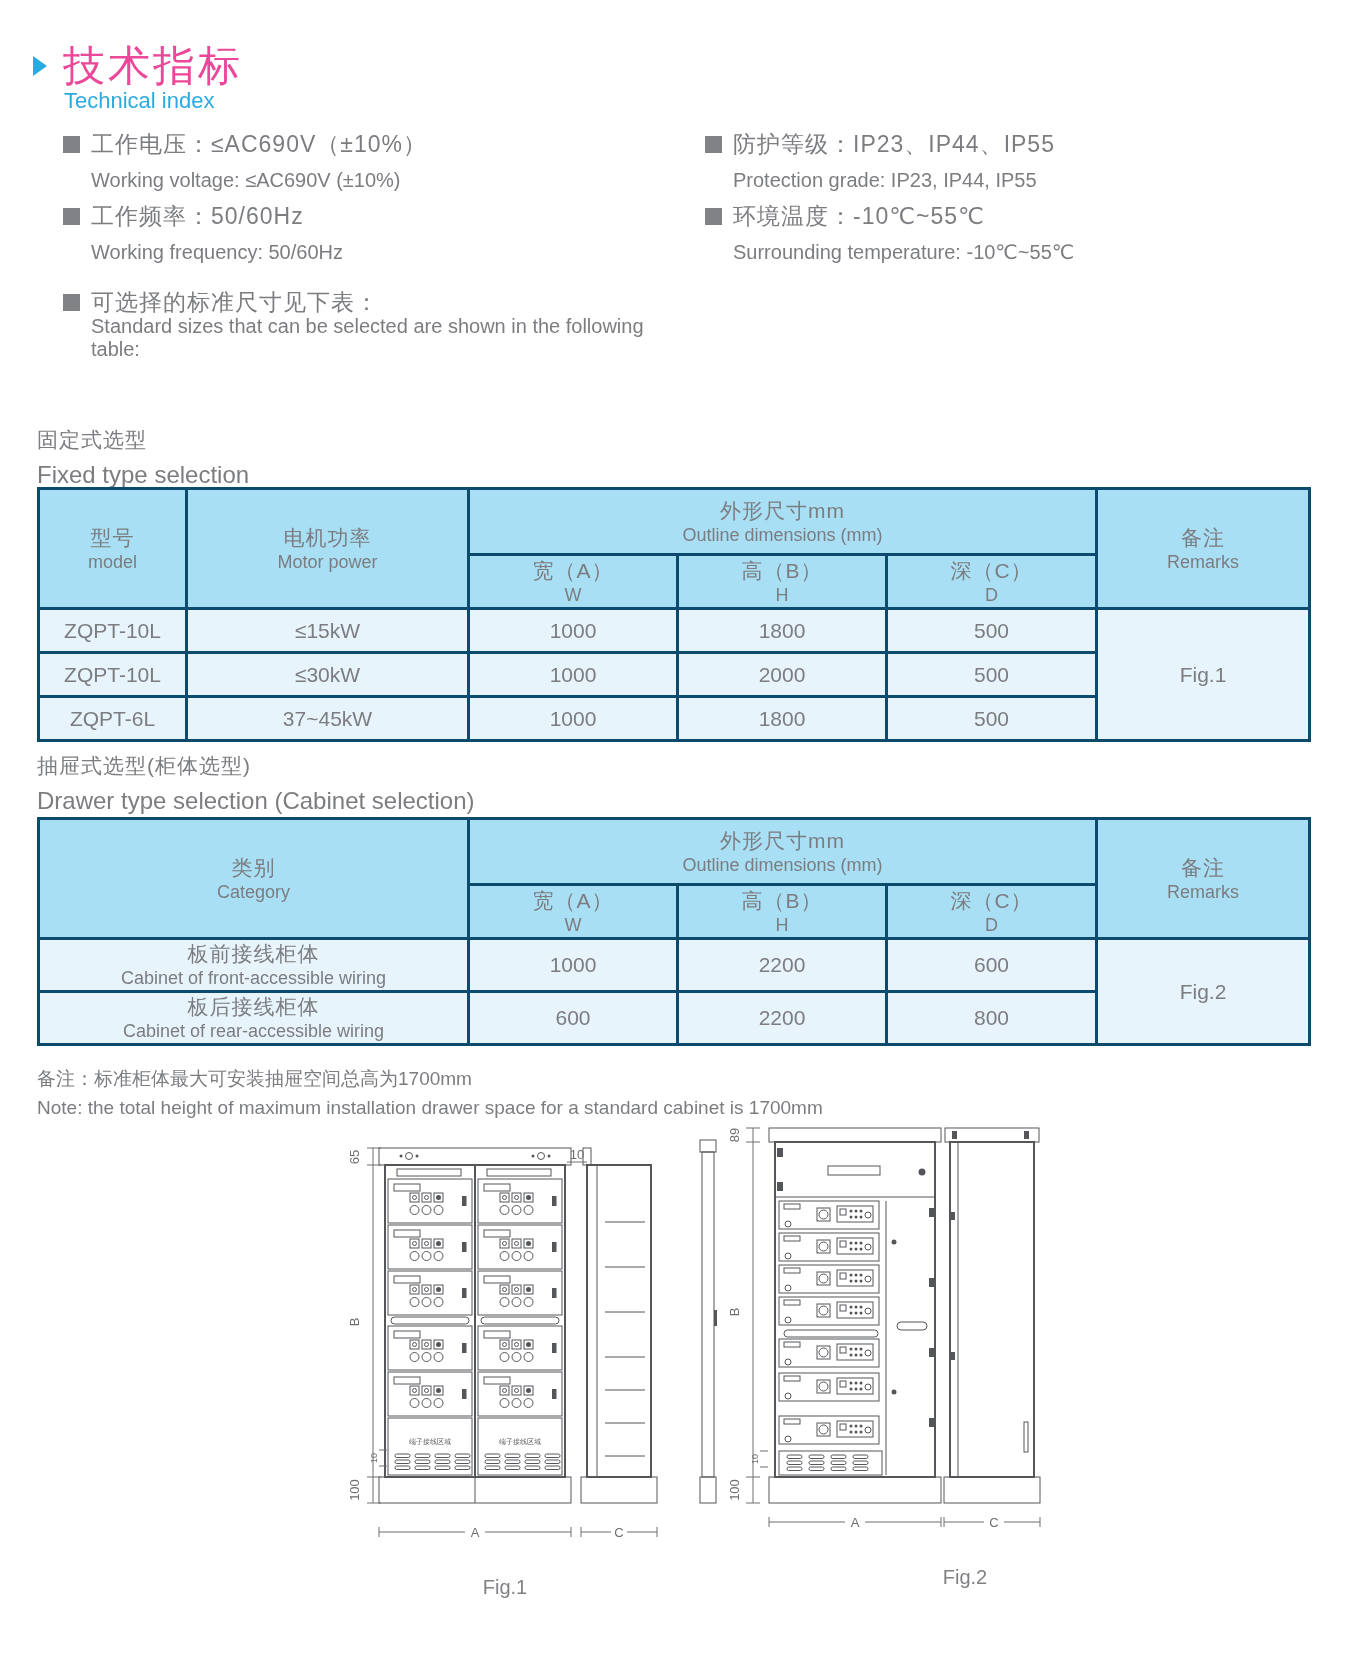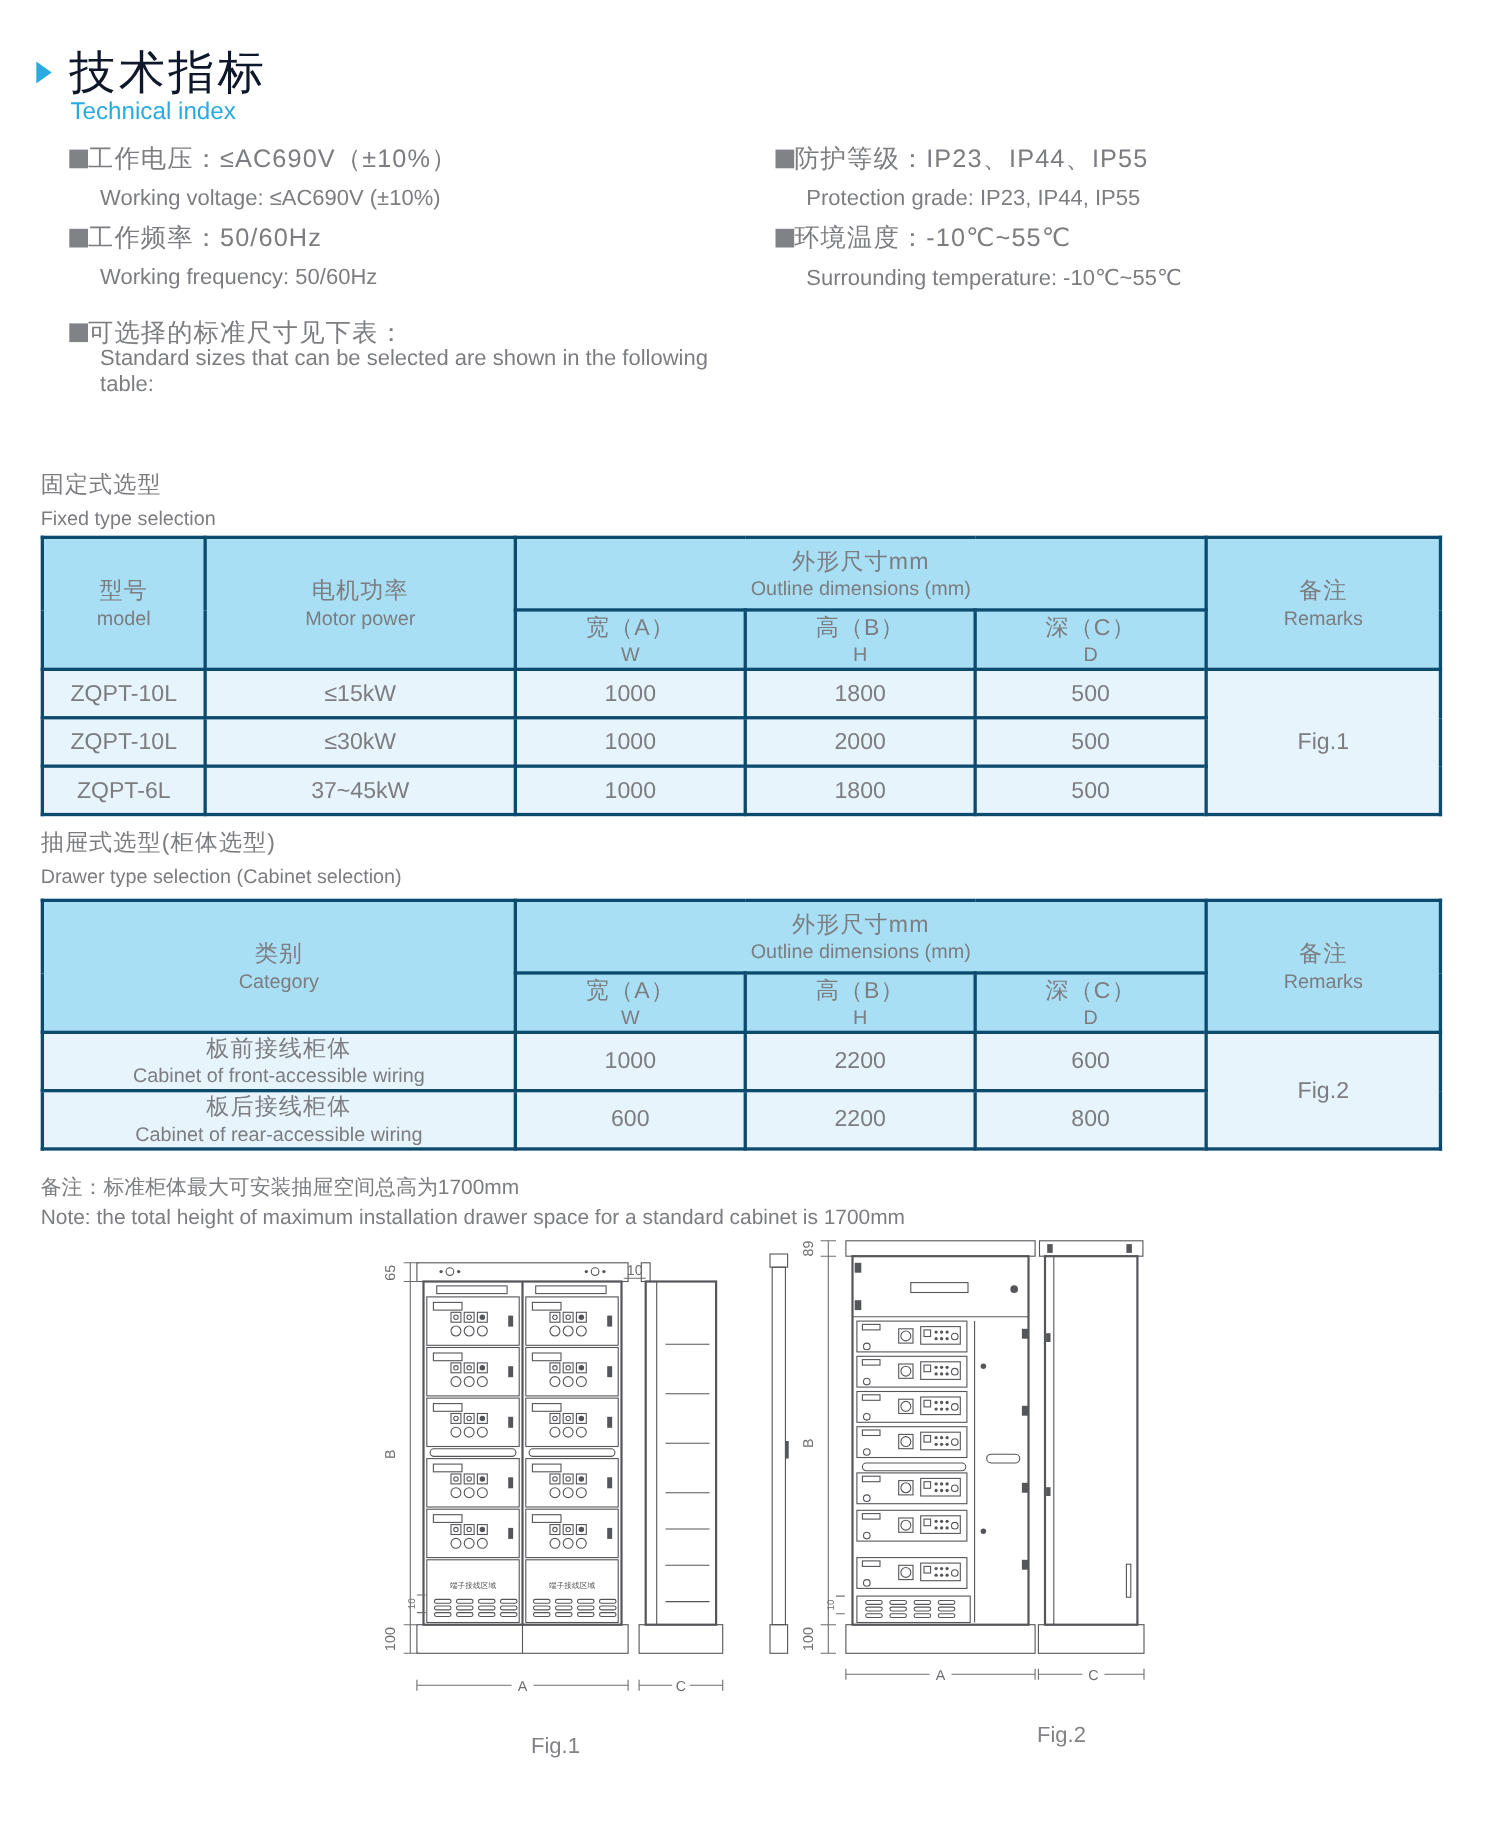--- a/index.html
+++ b/index.html
@@ -8,36 +8,36 @@
     width:1357px; height:1660px; position:relative;
     font-family:"Liberation Sans","DejaVu Sans",sans-serif;
     color:#7b7d80;
   }
   .abs { position:absolute; }
 
   
   .title-row { left:33px; top:38px; display:flex; align-items:center; gap:16px; }
   .tri { width:0; height:0; border-left:14px solid #29abe2;
          border-top:10px solid transparent; border-bottom:10px solid transparent; }
-  .page-title { font-size:42px; color:#0f172a; font-weight:normal; letter-spacing:3px; }
+  .page-title { font-size:42px; color:#ec4899; font-weight:normal; letter-spacing:3px; }
   .page-subtitle { left:64px; top:88px; font-size:22px; color:#29abe2; }
 
   
   .specs { left:63px; top:126px; width:1250px; }
   .spec-col { position:absolute; top:0; }
   .spec-col.left  { left:0;    width:620px; }
   .spec-col.right { left:642px; width:600px; }
   .spec-item.intro { margin-top:14px; }
-  .spec-cn { font-size:23px; height:36px; display:flex; align-items:center; gap:0; letter-spacing:1px; }
+  .spec-cn { font-size:23px; height:36px; display:flex; align-items:center; gap:11px; letter-spacing:1px; }
   .bullet { width:17px; height:17px; background:#808285; flex:none; }
   .spec-en { font-size:20px; height:36px; display:flex; align-items:center; margin-left:28px; }
 
   
   .sec-title-cn { font-size:21px; letter-spacing:1px; }
-  .sec-title-en { font-size:18px; margin-top:7px; }
+  .sec-title-en { font-size:24px; margin-top:7px; }
   .sec1 { left:37px; top:426px; }
   .sec2 { left:37px; top:752px; }
 
   
   table.spec-table { border-collapse:collapse; table-layout:fixed; position:absolute; left:37px; }
   #table1 { top:487px; }
   #table2 { top:817px; }
   .spec-table th, .spec-table td {
     border:3px solid #0c4a6e; text-align:center; vertical-align:middle;
     font-weight:normal; padding:0;

